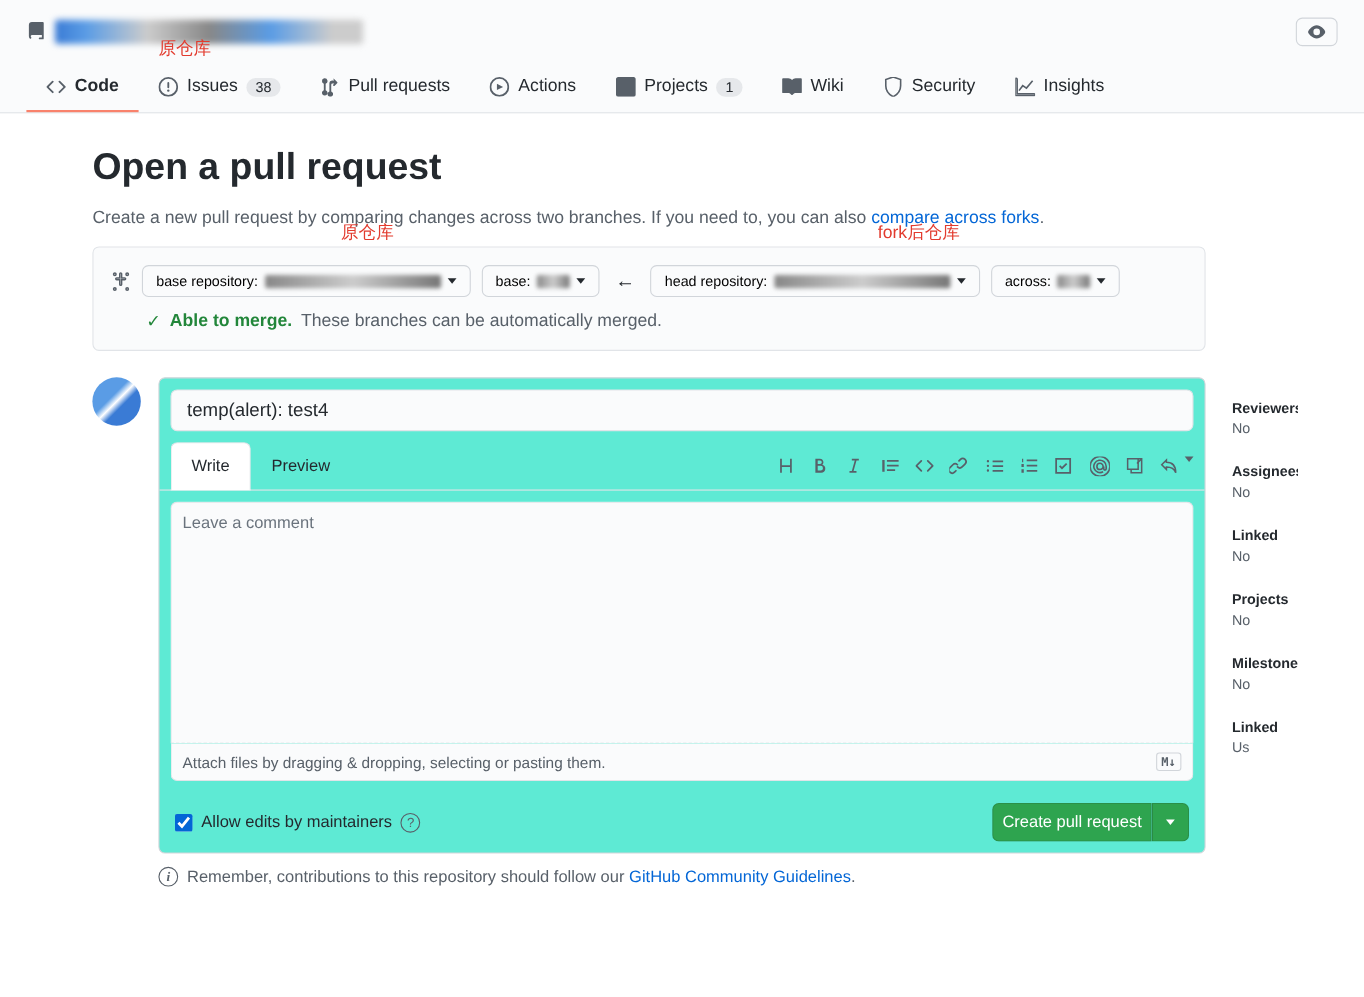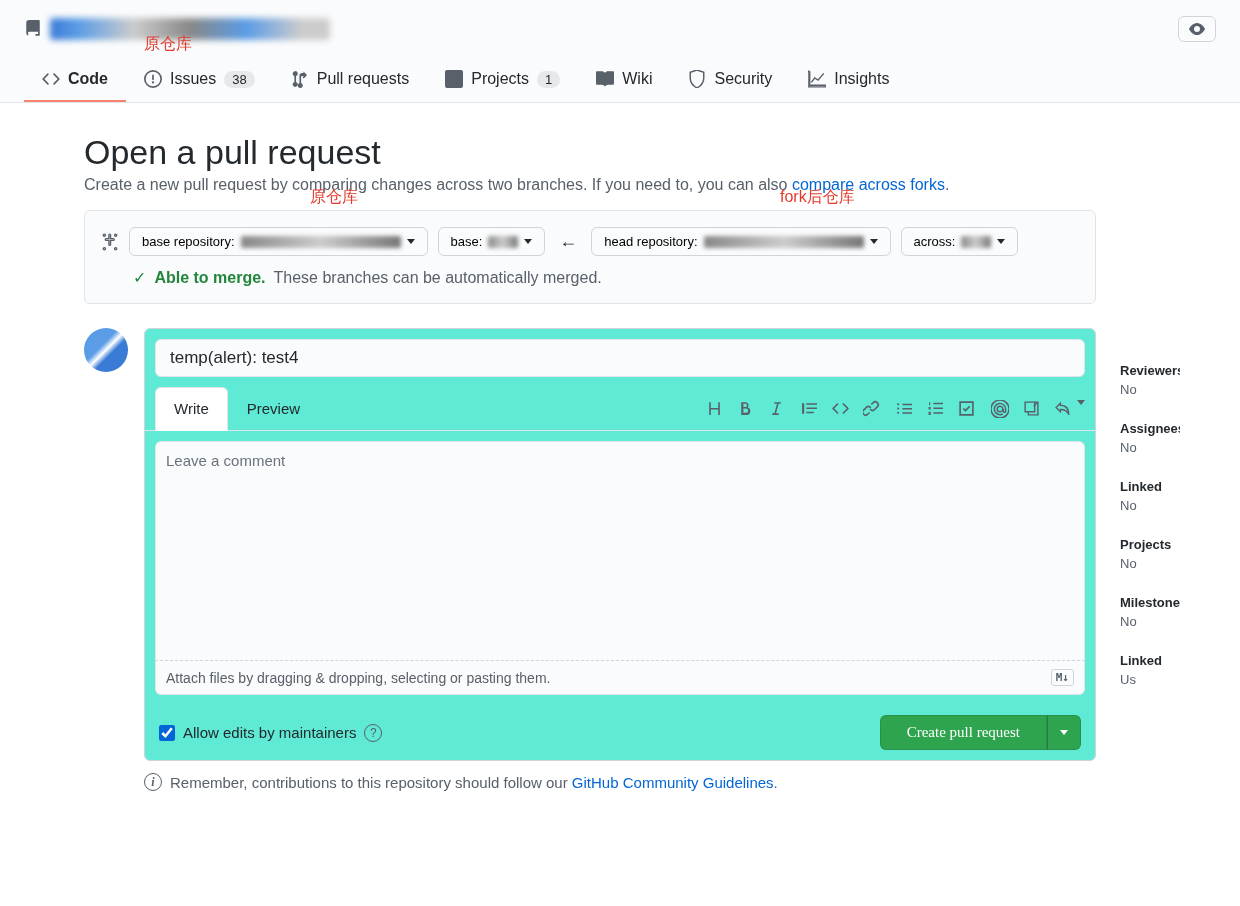--- a/index.html
+++ b/index.html
@@ -14,21 +14,21 @@
 .tab { display: flex; align-items: center; gap: 8px; padding: 12px 18px; color: #24292e; font-size: 16px; cursor: pointer; border-bottom: 2px solid transparent; }
 .tab.active { border-bottom: 2px solid #f9826c; font-weight: 600; }
 .tab svg { fill: #586069; }
 .counter { background: #d1d5da80; border-radius: 20px; padding: 1px 8px; font-size: 13px; font-weight: 500; min-width: 20px; text-align: center; }
 .container { max-width: 1120px; margin: 0 auto; padding: 30px 0 0 24px; display: flex; gap: 24px; }
 .main { flex: 1; min-width: 0; }
 .sidebar { width: 60px; padding-top: 230px; font-size: 14px; color: #24292e; overflow: hidden; white-space: nowrap; }
 .sidebar-sec { margin-bottom: 24px; }
 .sidebar-label { font-weight: 600; font-size: 13px; margin-bottom: 4px; }
 .sidebar-val { color: #586069; font-size: 13px; }
-h1 { font-size: 34px; font-weight: 400; margin-bottom: 4px; color: #24292e; }
+h1 { font-size: 34px; font-weight: 700; margin-bottom: 18px; color: #24292e; }
 .subtitle { font-size: 16px; color: #586069; margin-bottom: 16px; }
 .subtitle a { color: #0366d6; text-decoration: none; }
 .compare-box { border: 1px solid #e1e4e8; border-radius: 6px; background: #fafbfc; padding: 16px; margin-bottom: 24px; position: relative; }
 .compare-row { display: flex; align-items: center; gap: 10px; margin-bottom: 12px; }
 .compare-row svg { fill: #586069; }
 .branch-btn { background: #fafbfc; border: 1px solid #d1d5da; border-radius: 6px; padding: 6px 12px; font-size: 13px; display: flex; align-items: center; gap: 6px; cursor: pointer; text-align: center; }
 .branch-btn .blur { width: 90px; height: 12px; background: linear-gradient(90deg, #888, #ccc, #777); filter: blur(2px); border-radius: 2px; display: inline-block; }
 .branch-btn .blur-sm { width: 30px; }
 .branch-btn .blur-lg { width: 160px; }
 .caret { width: 0; height: 0; border-left: 4px solid transparent; border-right: 4px solid transparent; border-top: 5px solid #24292e; }
@@ -49,21 +49,21 @@
 .md-toolbar svg { fill: #586069; cursor: pointer; }
 textarea { margin: 10px 10px 0; padding: 10px; height: 220px; border: 1px solid #e1e4e8; border-bottom: 1px dashed #d1d5da; border-radius: 6px 6px 0 0; background: #fafbfc; font-family: inherit; font-size: 15px; resize: none; }
 textarea::placeholder { color: #6a737d; }
 .attach-bar { margin: 0 10px 10px; padding: 8px 10px; border: 1px solid #e1e4e8; border-top: none; border-radius: 0 0 6px 6px; background: #fafbfc; color: #586069; font-size: 14px; display: flex; justify-content: space-between; align-items: center; }
 .md-badge { font-weight: 700; font-size: 11px; border: 1px solid #d1d5da; border-radius: 3px; padding: 1px 4px; font-family: monospace; }
 .footer-row { display: flex; justify-content: space-between; align-items: center; padding: 10px 14px; }
 .checkbox-row { display: flex; align-items: center; gap: 8px; font-size: 15px; }
 .checkbox-row input { width: 16px; height: 16px; accent-color: #0366d6; }
 .q-icon { display: inline-flex; width: 18px; height: 18px; border: 1px solid #586069; border-radius: 50%; align-items: center; justify-content: center; font-size: 12px; color: #586069; }
 .btn-group { display: flex; }
-.btn-primary { background: #2ea44f; color: #fff; border: 1px solid rgba(27,31,35,0.15); border-radius: 6px 0 0 6px; padding: 8px 26px; font-size: 15px; font-weight: 500; cursor: pointer; font-family: Liberation Serif, serif; }
+.btn-primary { background: #2ea44f; color: #fff; border: 1px solid rgba(27,31,35,0.15); border-radius: 6px 0 0 6px; padding: 8px 8px; font-size: 15px; font-weight: 500; cursor: pointer; }
 .btn-drop { background: #2ea44f; border: 1px solid rgba(27,31,35,0.15); border-left: 1px solid rgba(27,31,35,0.3); border-radius: 0 6px 6px 0; padding: 8px 12px; cursor: pointer; display: flex; align-items: center; }
 .btn-drop .caret { border-top-color: #fff; }
 .guidelines { display: flex; align-items: center; gap: 8px; color: #586069; font-size: 15px; padding: 12px 60px 20px; }
 .guidelines a { color: #0366d6; text-decoration: none; }
 .info-icon { display: inline-flex; width: 18px; height: 18px; border: 1.5px solid #586069; border-radius: 50%; align-items: center; justify-content: center; font-size: 12px; font-family: serif; font-style: italic; font-weight: bold; }
 </style>
 </head>
 <body>
 
 <div class="header-bar">
@@ -95,20 +95,26 @@
       <span class="counter">38</span>
     </div>
     <div class="tab">
       <svg width="18" height="18" viewBox="0 0 16 16">
           <path d="M1.5 3.25a2.25 2.25 0 113 2.122v5.256a2.251 2.251 0 11-1.5 0V5.372A2.25 2.25 0 011.5 3.25zm9.22-1.28a.75.75 0 011.06 0l2 2a.75.75 0 010 1.06l-2 2a.75.75 0 11-1.06-1.06l.72-.72H10a1 1 0 00-1 1v5.378a2.251 2.251 0 11-1.5 0V5.25A2.5 2.5 0 0110 2.75h1.44l-.72-.72a.75.75 0 010-1.06z"></path>
         </svg>
       <span>Pull requests</span>
     </div>
     <div class="tab">
       <svg width="18" height="18" viewBox="0 0 16 16">
+          <path d="M8 0a8 8 0 100 16A8 8 0 008 0zM1.5 8a6.5 6.5 0 1113 0 6.5 6.5 0 01-13 0zM6 5.5l5 2.5-5 2.5z"></path>
+        </svg>
+      <span>Actions</span>
+    </div>
+    <div class="tab">
+      <svg width="18" height="18" viewBox="0 0 16 16">
           <path d="M1.5 1.75a.25.25 0 01.25-.25h12.5a.25.25 0 01.25.25v12.5a.25.25 0 01-.25.25H1.75a.25.25 0 01-.25-.25zM0 1.75C0 .784.784 0 1.75 0h12.5C15.216 0 16 .784 16 1.75v12.5A1.75 1.75 0 0114.25 16H1.75A1.75 1.75 0 010 14.25zM4 4h2v8H4zm3 0h2v5H7zm3 0h2v3h-2z"></path>
         </svg>
       <span>Projects</span>
       <span class="counter">1</span>
     </div>
     <div class="tab">
       <svg width="18" height="18" viewBox="0 0 16 16">
           <path d="M0 1.75A.75.75 0 01.75 1h4.253c1.227 0 2.317.59 3 1.501A3.744 3.744 0 0111.006 1h4.245a.75.75 0 01.75.75v10.5a.75.75 0 01-.75.75h-4.507a2.25 2.25 0 00-1.591.659l-.622.621a.75.75 0 01-1.06 0l-.622-.621A2.25 2.25 0 005.258 13H.75a.75.75 0 01-.75-.75z"></path>
         </svg>
       <span>Wiki</span>
@@ -130,21 +136,21 @@
 
 <div class="container">
   <div class="main">
     <h1>Open a pull request</h1>
     <p class="subtitle">
       <span>Create a new pull request by comparing changes across two branches. If you need to, you can also </span><a href="#">compare across forks</a><span>.</span>
     </p>
 
     <div class="compare-box">
       <span class="annotation" style="left:225px; top:-24px;">原仓库</span>
-      <span class="annotation" style="left:695px; top:-24px;">fork后仓库</span>
+      <span class="annotation" style="left:713px; top:-24px;">fork后仓库</span>
       <div class="compare-row">
         <svg width="18" height="18" viewBox="0 0 16 16">
             <path d="M8.5 1.75a.75.75 0 00-1.5 0V5H4.5a.75.75 0 000 1.5H7v3.75a.75.75 0 001.5 0V6.5h2.5a.75.75 0 000-1.5H8.5zM3 3a1 1 0 100-2 1 1 0 000 2zm0 12a1 1 0 100-2 1 1 0 000 2zm10 0a1 1 0 100-2 1 1 0 000 2zm0-12a1 1 0 100-2 1 1 0 000 2z" stroke="#586069" fill="none" stroke-width="1.2"></path>
           </svg>
         <button class="branch-btn">
           <span>base repository:</span>
           <span class="blur blur-lg"></span>
           <span class="caret"></span>
         </button>
         <button class="branch-btn">

